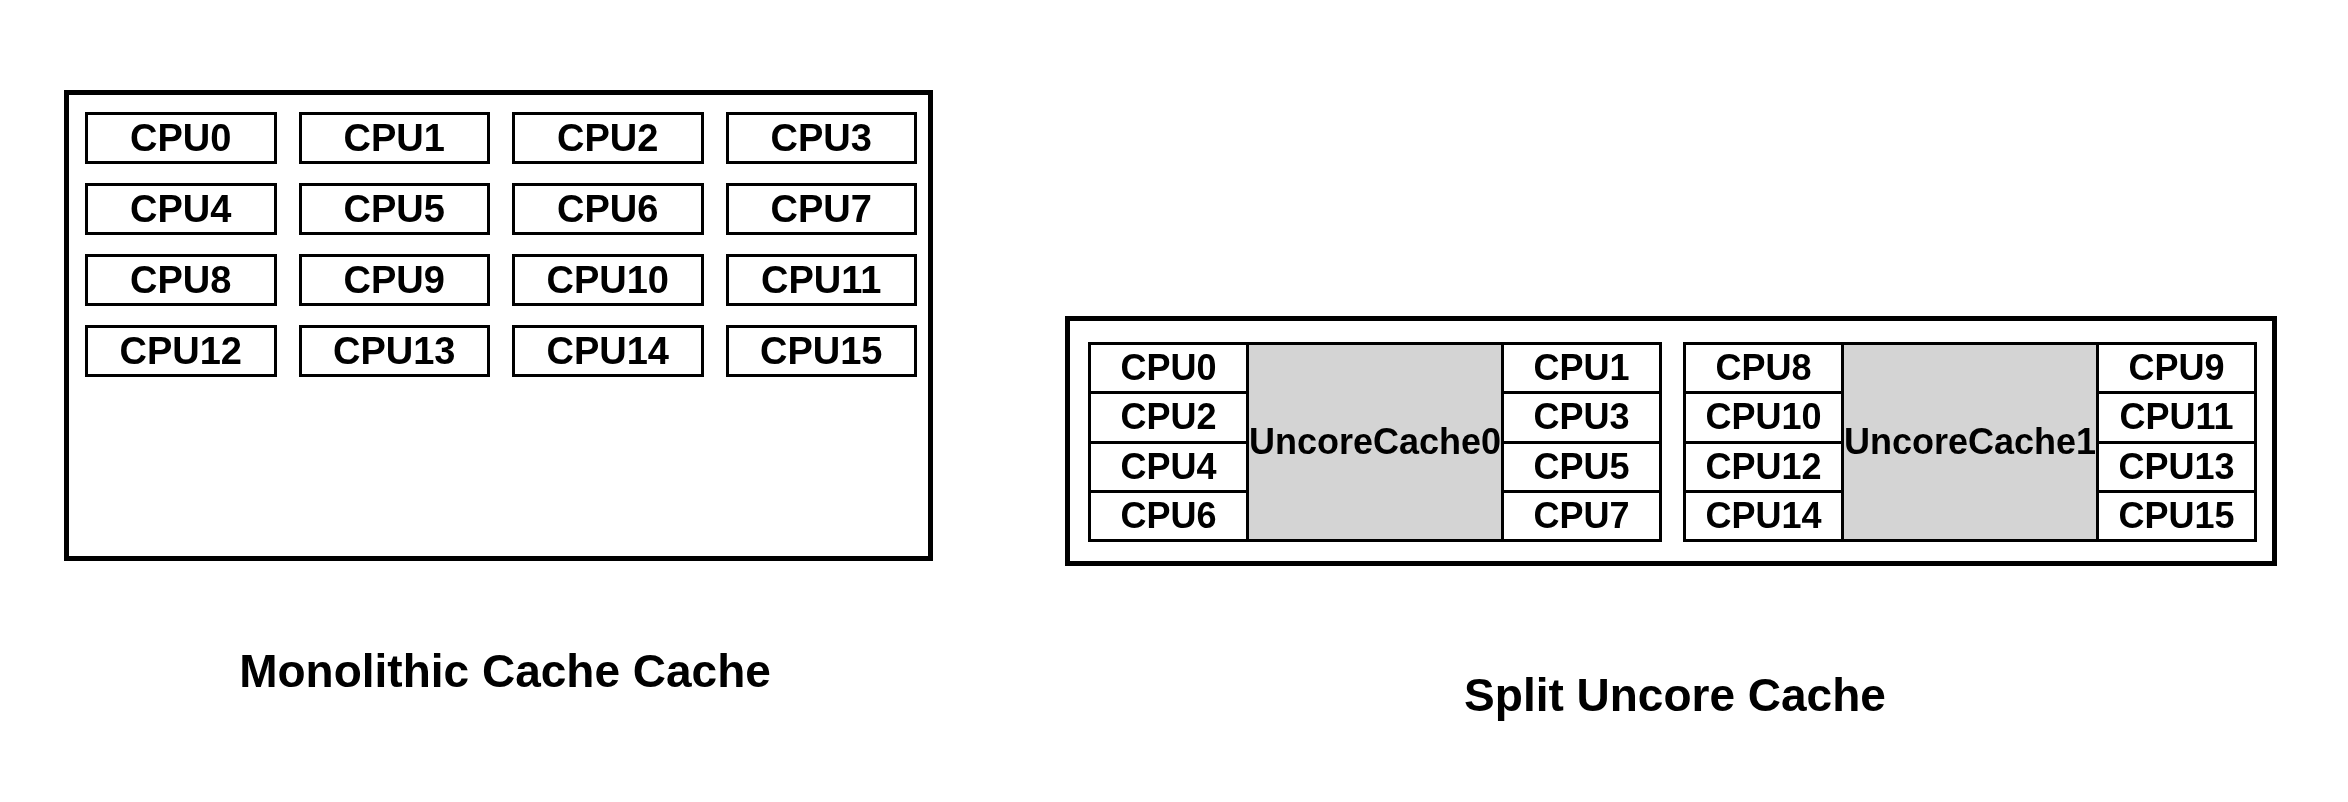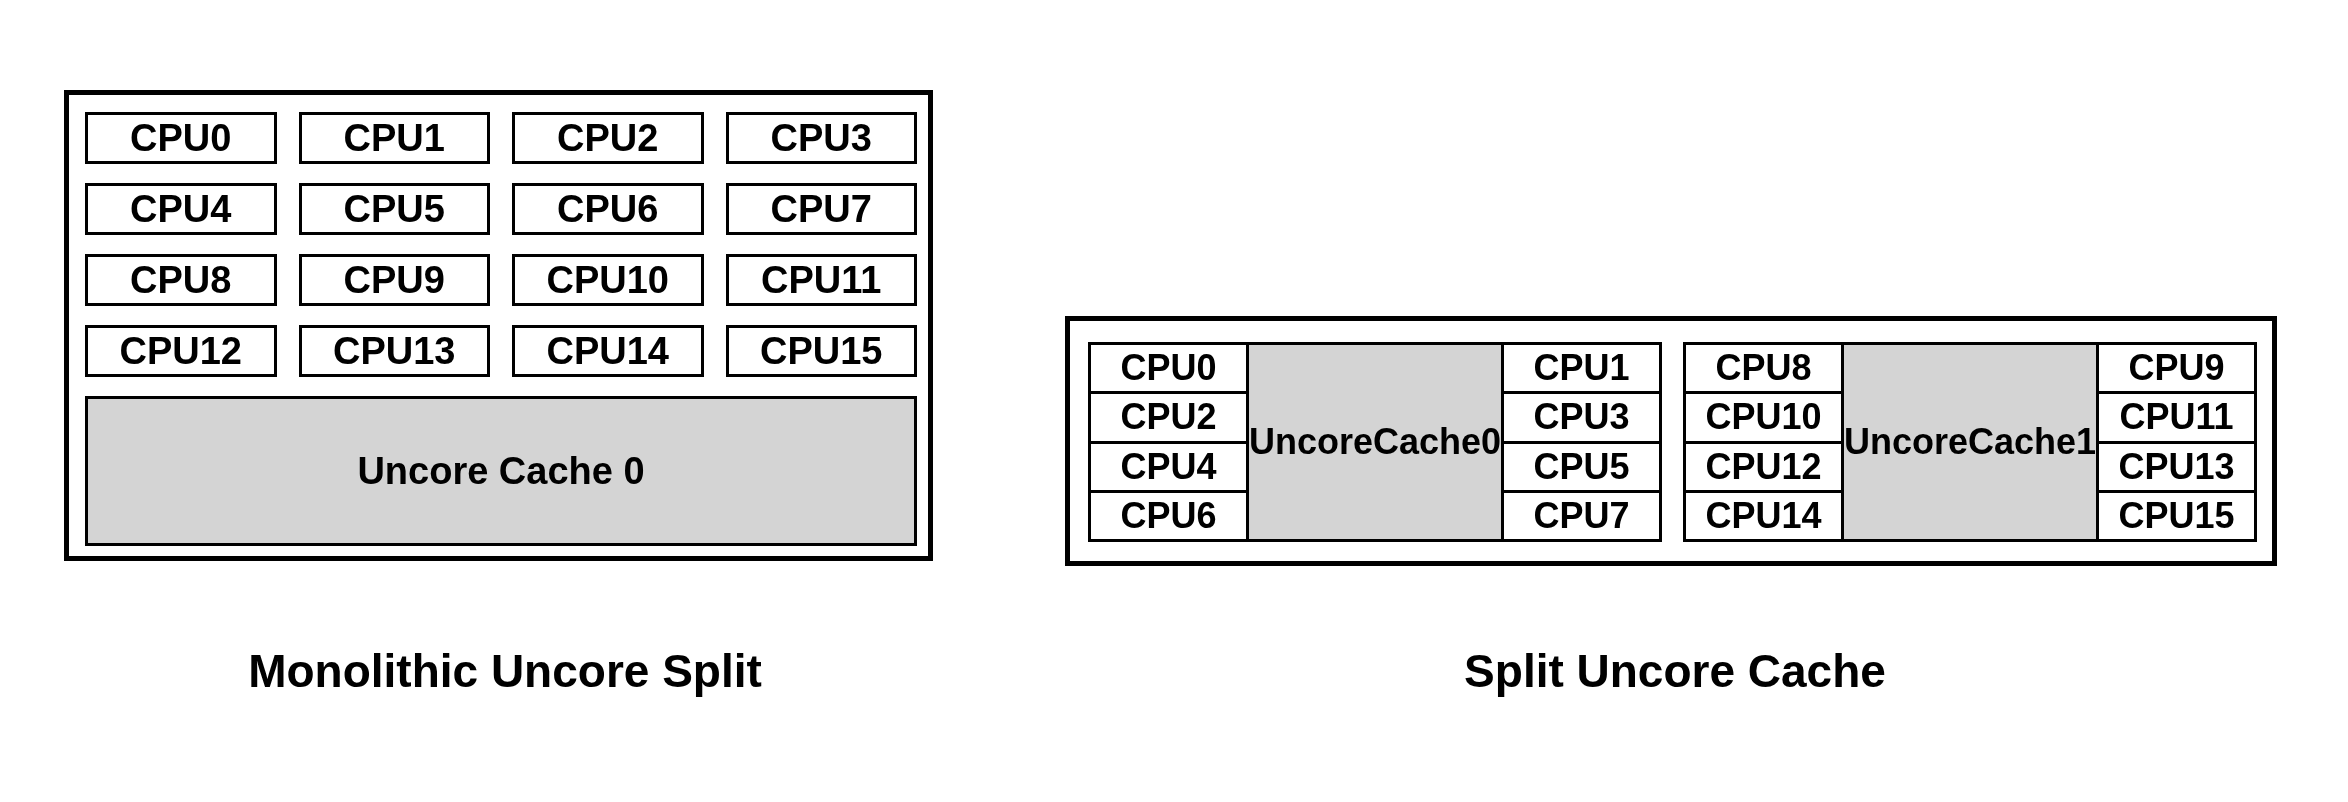--- a/index.html
+++ b/index.html
@@ -125,21 +125,21 @@
     position: absolute;
     top: 646px;
     width: 900px;
     text-align: center;
     font-size: 46px;
     font-weight: bold;
     line-height: 1.1;
     white-space: nowrap;
   }
   .caption-mono { left: 55px; }
-  .caption-split { left: 1225px; }
+  .caption-split { left: 1225px; margin-top: 24px; }
 </style>
 </head>
 <body>
 
 <div class="mono-box">
   <div class="mono-grid">
     <div class="cpu-box">CPU0</div>
     <div class="cpu-box">CPU1</div>
     <div class="cpu-box">CPU2</div>
     <div class="cpu-box">CPU3</div>
@@ -149,21 +149,20 @@
     <div class="cpu-box">CPU7</div>
     <div class="cpu-box">CPU8</div>
     <div class="cpu-box">CPU9</div>
     <div class="cpu-box">CPU10</div>
     <div class="cpu-box">CPU11</div>
     <div class="cpu-box">CPU12</div>
     <div class="cpu-box">CPU13</div>
     <div class="cpu-box">CPU14</div>
     <div class="cpu-box">CPU15</div>
   </div>
-  <div class="mono-cache">Uncore Cache 0</div>
 </div>
 
 <div class="split-box">
 
   <div class="cluster">
     <div class="cpu-col">
       <div class="cpu-cell">CPU0</div>
       <div class="cpu-cell">CPU2</div>
       <div class="cpu-cell">CPU4</div>
       <div class="cpu-cell">CPU6</div>
@@ -196,14 +195,14 @@
     <div class="cpu-col">
       <div class="cpu-cell">CPU9</div>
       <div class="cpu-cell">CPU11</div>
       <div class="cpu-cell">CPU13</div>
       <div class="cpu-cell">CPU15</div>
     </div>
   </div>
 
 </div>
 
-<div class="caption caption-mono">Monolithic Uncore Split</div>
+<div class="caption caption-mono">Monolithic Cache Cache</div>
 <div class="caption caption-split">Split Uncore Cache</div>
 
 </body></html>

